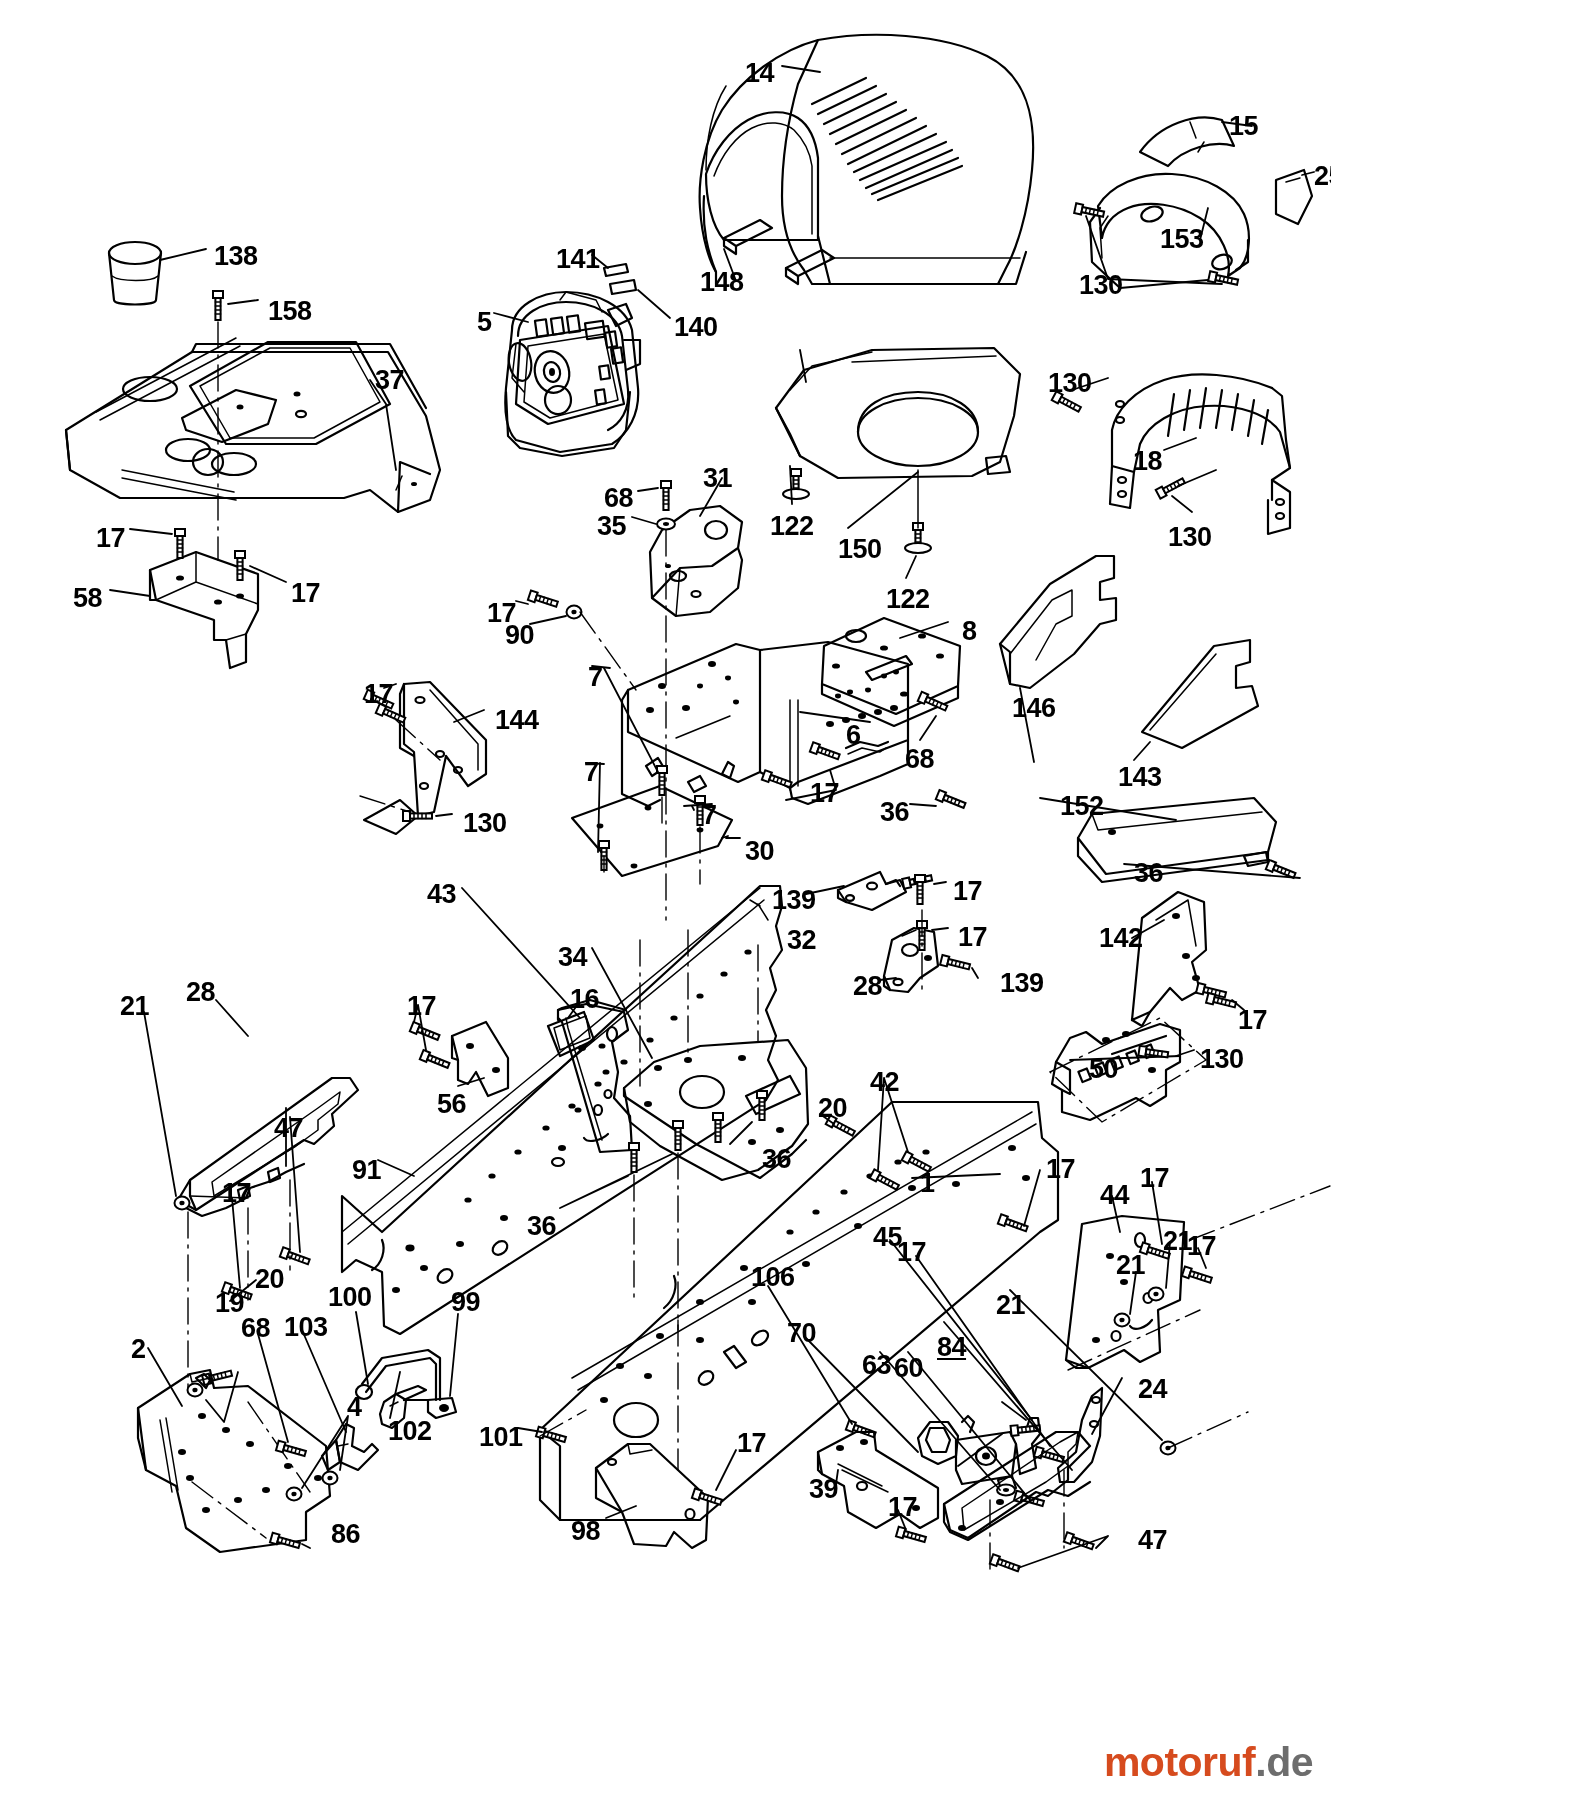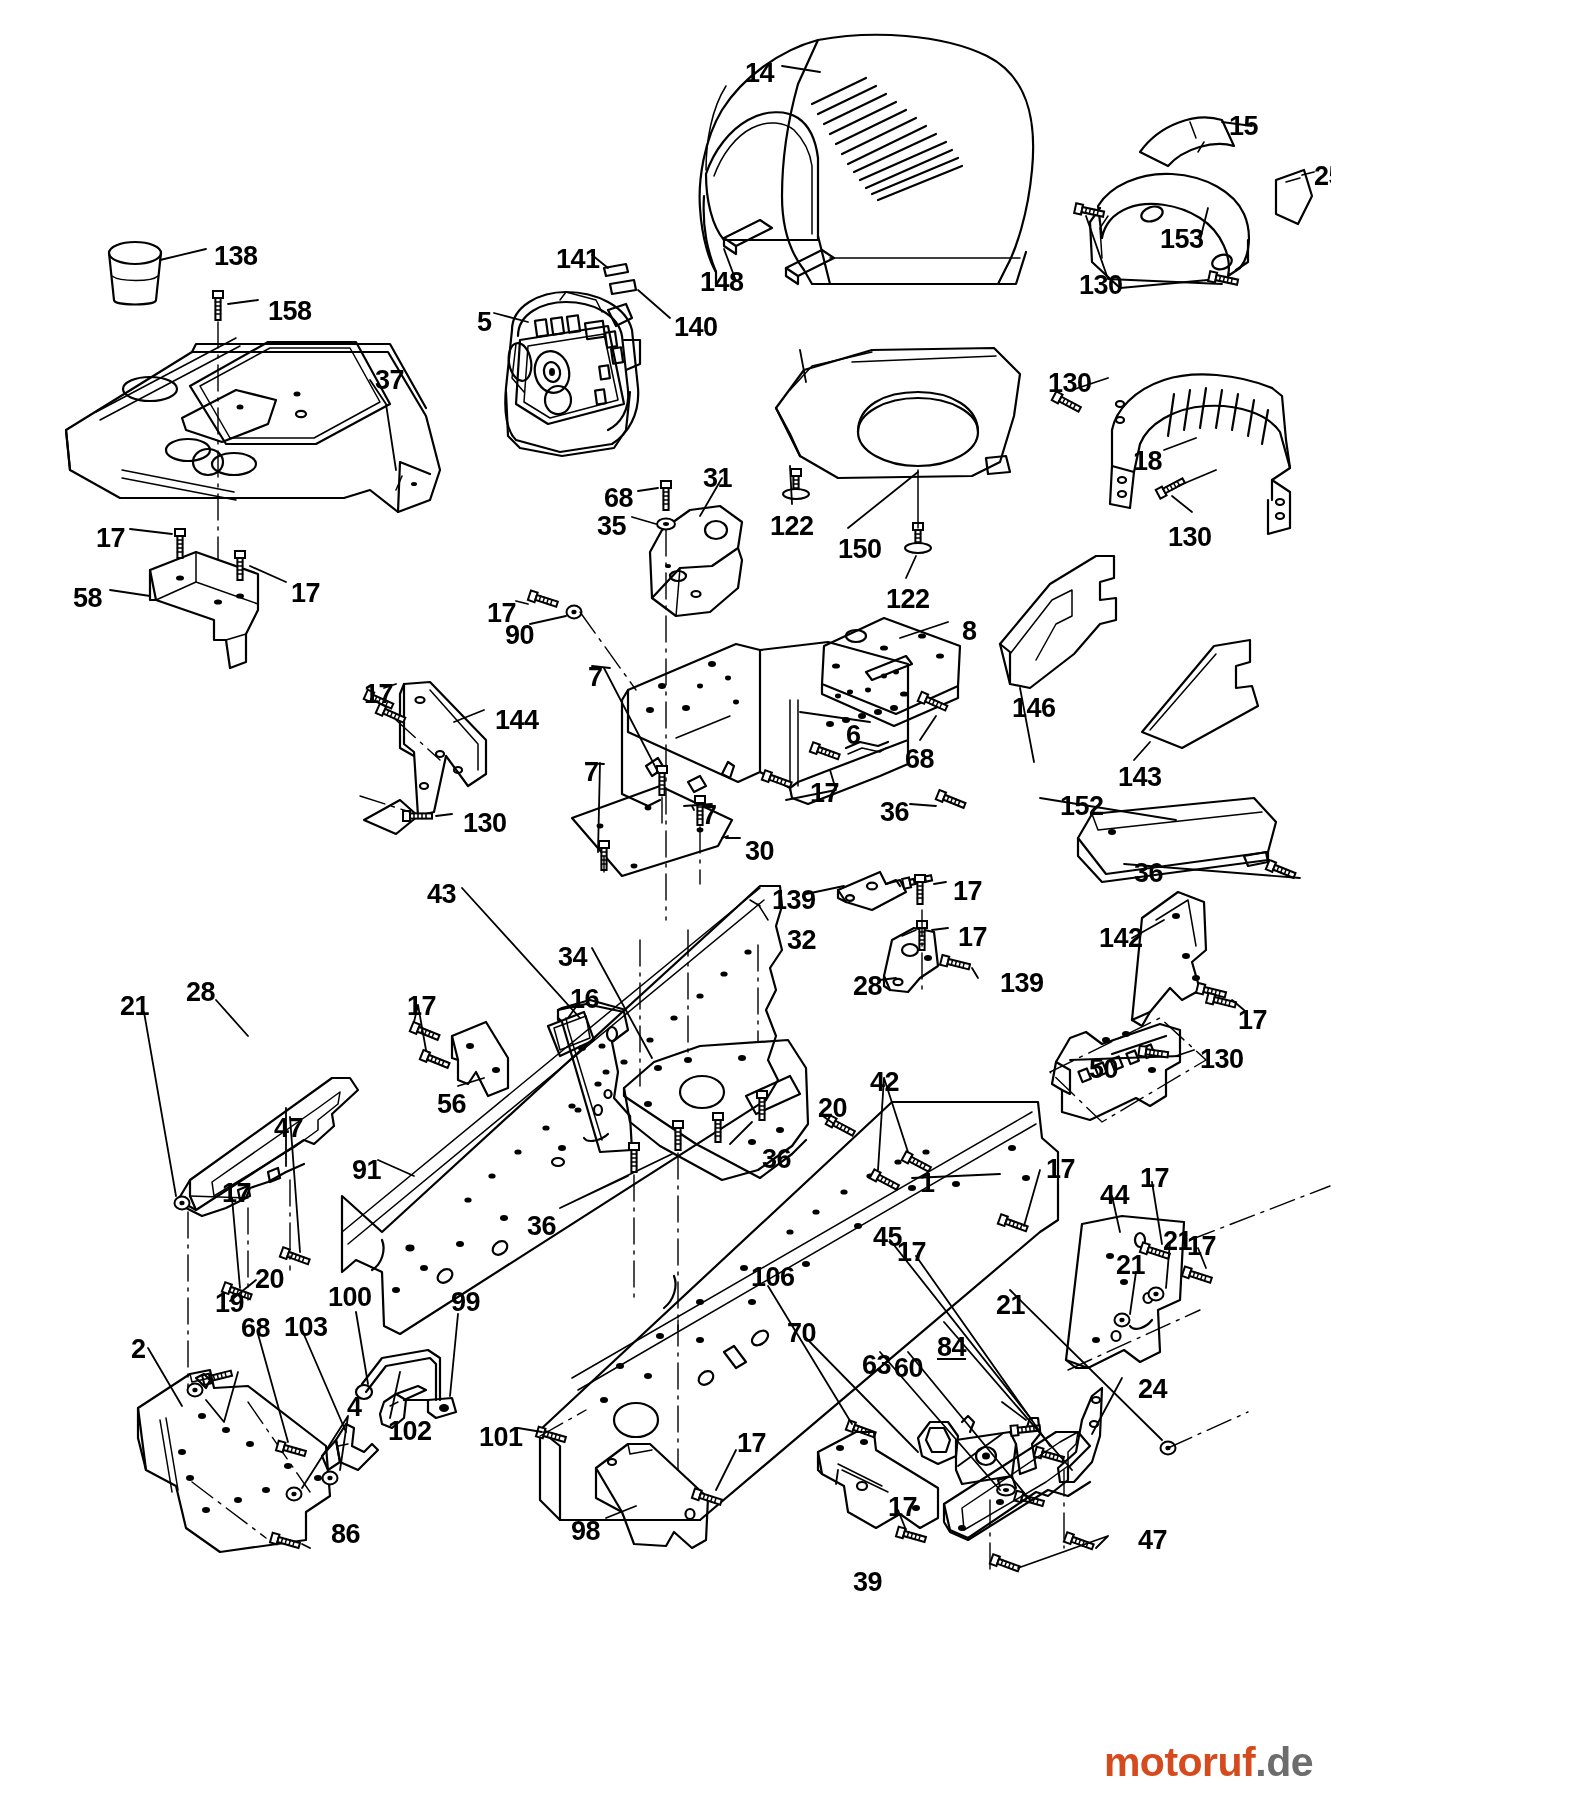--- a/index.html
+++ b/index.html
@@ -1044,21 +1044,21 @@
   <div class="callout" style="left:787px;top:1320px;">70</div>
   <div class="callout" style="left:937px;top:1334px;text-decoration:underline;">84</div>
   <div class="callout" style="left:131px;top:1336px;">2</div>
   <div class="callout" style="left:862px;top:1352px;">63</div>
   <div class="callout" style="left:894px;top:1355px;">60</div>
   <div class="callout" style="left:388px;top:1382px;margin-top:36px;">102</div>
   <div class="callout" style="left:347px;top:1394px;">4</div>
   <div class="callout" style="left:1138px;top:1376px;">24</div>
   <div class="callout" style="left:479px;top:1424px;">101</div>
   <div class="callout" style="left:737px;top:1430px;">17</div>
-  <div class="callout" style="left:809px;top:1569px;margin-left:44px;">39</div>
+  <div class="callout" style="left:809px;top:1476px;">39</div>
   <div class="callout" style="left:888px;top:1494px;">17</div>
   <div class="callout" style="left:571px;top:1518px;">98</div>
   <div class="callout" style="left:331px;top:1521px;">86</div>
   <div class="callout" style="left:1138px;top:1527px;">47</div>
 
   <div class="wm">
     <span class="m">motoruf</span><span class="de">.de</span>
   </div>
 
 </div>

